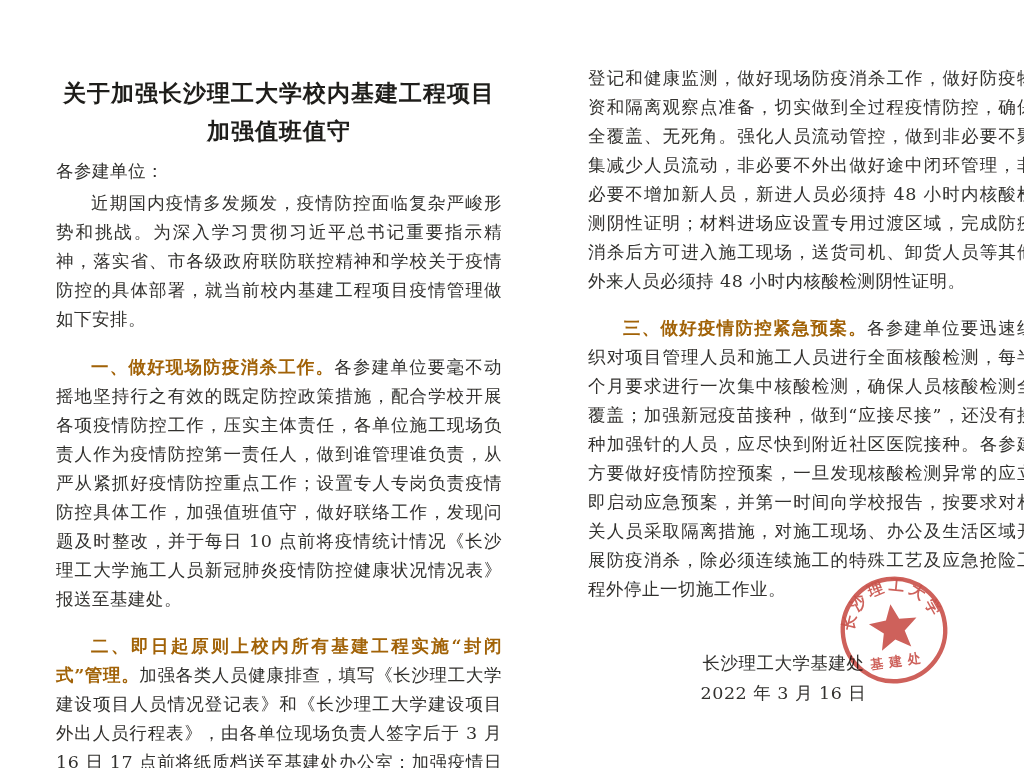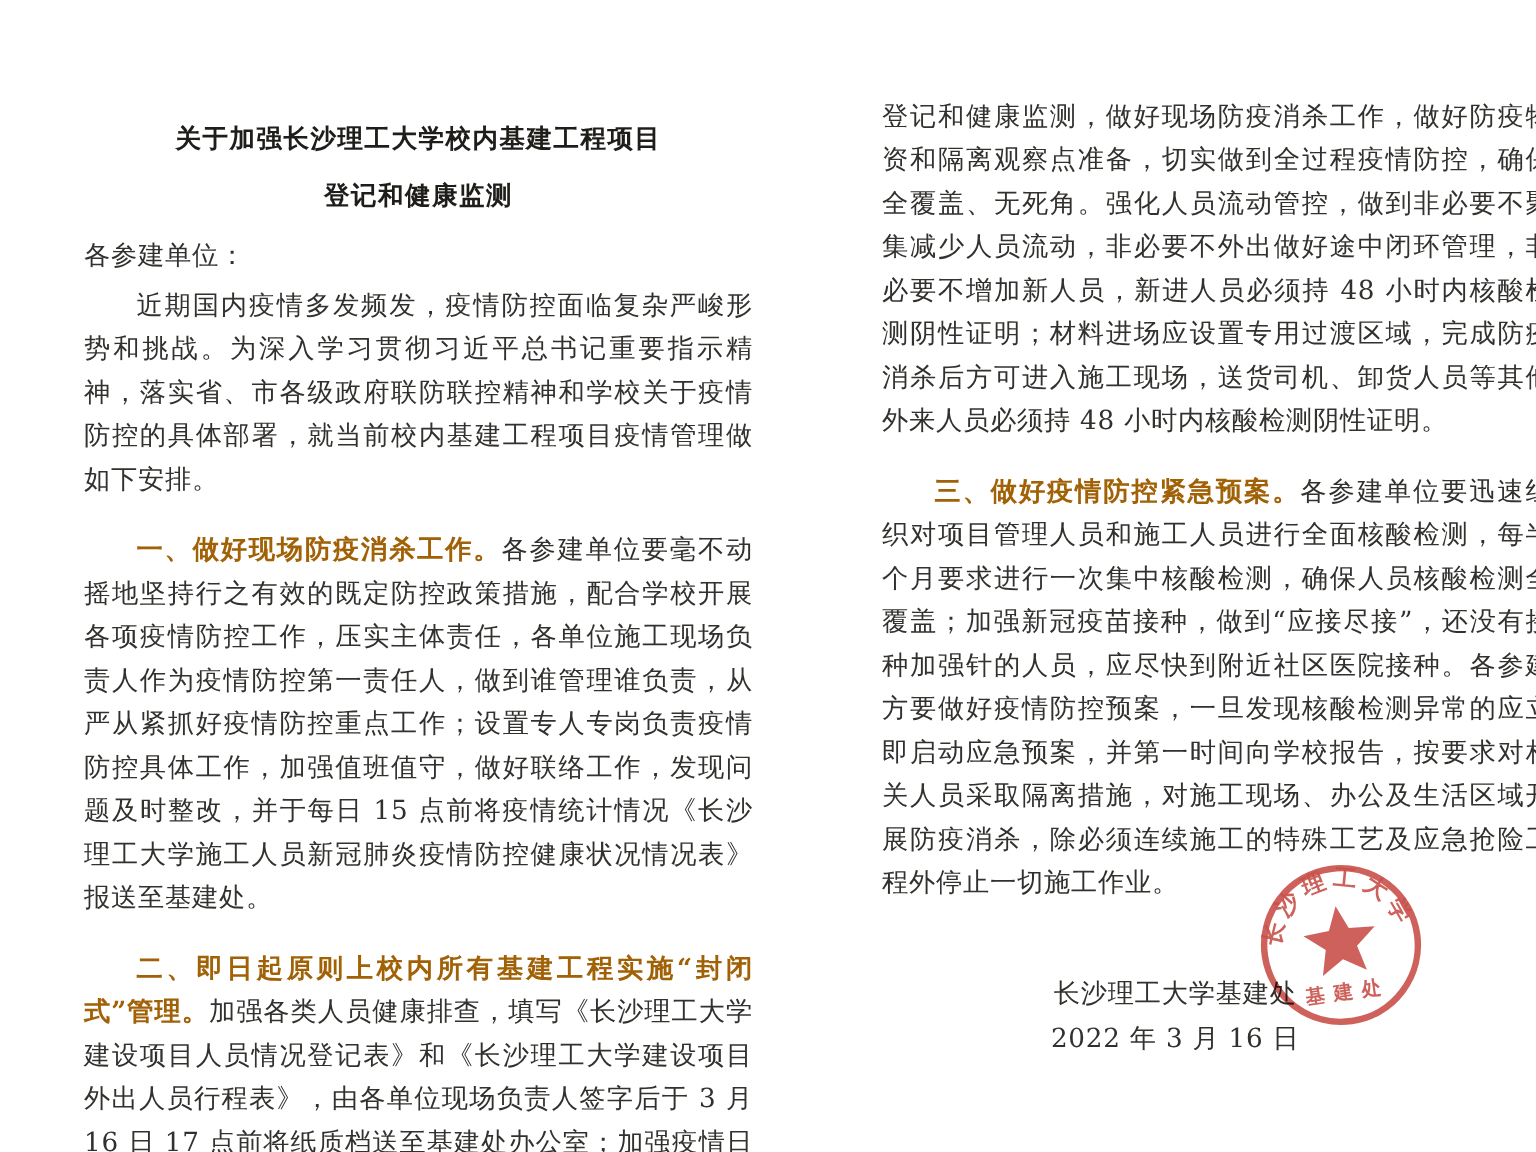--- a/index.html
+++ b/index.html
@@ -20,31 +20,31 @@
     position: absolute;
     font-size: 17.5px;
     line-height: 29px;
     text-align: justify;
     letter-spacing: 0.5px;
   }
   .col-left  { left: 56px;  top: 74px; width: 446px; }
   .col-right { left: 588px; top: 56px; width: 447px; }
 
   .doc-title {
-    font-size: 17px;
+    font-size: 23px;
     font-weight: bold;
     line-height: 38px;
     text-align: center;
     color: #1e1d1a;
     letter-spacing: 1px;
   }
   .salutation { margin-top: 7px; }
   p { margin: 0; }
   .para { text-indent: 2em; }
-  .intro { margin-top: 4px; }
+  .intro { margin-top: 4px; font-family: Liberation Mono, monospace; }
   .sec { margin-top: 18px; }
   .lead { font-weight: bold; color: #a16207; }
   .cont { margin-top: 8px; text-indent: 0; }
   .sig-block {
     margin-top: 44px;
     text-align: center;
     padding-right: 56px;
   }
   .sig-line { line-height: 30px; }
 
@@ -59,25 +59,25 @@
   }
 </style>
 </head>
 <body>
 
 <div class="page">
 
   <div class="col col-left">
     <div class="doc-title">
       <div>关于加强长沙理工大学校内基建工程项目</div>
-      <div>登记和健康监测</div>
+      <div>加强值班值守</div>
     </div>
     <p class="salutation">各参建单位：</p>
     <p class="para intro">近期国内疫情多发频发，疫情防控面临复杂严峻形势和挑战。为深入学习贯彻习近平总书记重要指示精神，落实省、市各级政府联防联控精神和学校关于疫情防控的具体部署，就当前校内基建工程项目疫情管理做如下安排。</p>
-    <p class="para sec"><b class="lead">一、做好现场防疫消杀工作。</b><span>各参建单位要毫不动摇地坚持行之有效的既定防控政策措施，配合学校开展各项疫情防控工作，压实主体责任，各单位施工现场负责人作为疫情防控第一责任人，做到谁管理谁负责，从严从紧抓好疫情防控重点工作；设置专人专岗负责疫情防控具体工作，加强值班值守，做好联络工作，发现问题及时整改，并于每日 15 点前将疫情统计情况《长沙理工大学施工人员新冠肺炎疫情防控健康状况情况表》报送至基建处。</span></p>
+    <p class="para sec"><b class="lead">一、做好现场防疫消杀工作。</b><span>各参建单位要毫不动摇地坚持行之有效的既定防控政策措施，配合学校开展各项疫情防控工作，压实主体责任，各单位施工现场负责人作为疫情防控第一责任人，做到谁管理谁负责，从严从紧抓好疫情防控重点工作；设置专人专岗负责疫情防控具体工作，加强值班值守，做好联络工作，发现问题及时整改，并于每日 10 点前将疫情统计情况《长沙理工大学施工人员新冠肺炎疫情防控健康状况情况表》报送至基建处。</span></p>
     <p class="para sec"><b class="lead">二、即日起原则上校内所有基建工程实施“封闭式”管理。</b><span>加强各类人员健康排查，填写《长沙理工大学建设项目人员情况登记表》和《长沙理工大学建设项目外出人员行程表》，由各单位现场负责人签字后于 3 月 16 日 17 点前将纸质档送至基建处办公室；加强疫情日常防控，做好每日出入</span></p>
   </div>
 
   <div class="col col-right">
     <p class="para cont">登记和健康监测，做好现场防疫消杀工作，做好防疫物资和隔离观察点准备，切实做到全过程疫情防控，确保全覆盖、无死角。强化人员流动管控，做到非必要不聚集减少人员流动，非必要不外出做好途中闭环管理，非必要不增加新人员，新进人员必须持 48 小时内核酸检测阴性证明；材料进场应设置专用过渡区域，完成防疫消杀后方可进入施工现场，送货司机、卸货人员等其他外来人员必须持 48 小时内核酸检测阴性证明。</p>
     <p class="para sec"><b class="lead">三、做好疫情防控紧急预案。</b><span>各参建单位要迅速组织对项目管理人员和施工人员进行全面核酸检测，每半个月要求进行一次集中核酸检测，确保人员核酸检测全覆盖；加强新冠疫苗接种，做到“应接尽接”，还没有接种加强针的人员，应尽快到附近社区医院接种。各参建方要做好疫情防控预案，一旦发现核酸检测异常的应立即启动应急预案，并第一时间向学校报告，按要求对相关人员采取隔离措施，对施工现场、办公及生活区域开展防疫消杀，除必须连续施工的特殊工艺及应急抢险工程外停止一切施工作业。</span></p>
     <div class="sig-block">
       <div class="sig-line">长沙理工大学基建处</div>
       <div class="sig-line">2022 年 3 月 16 日</div>
     </div>

